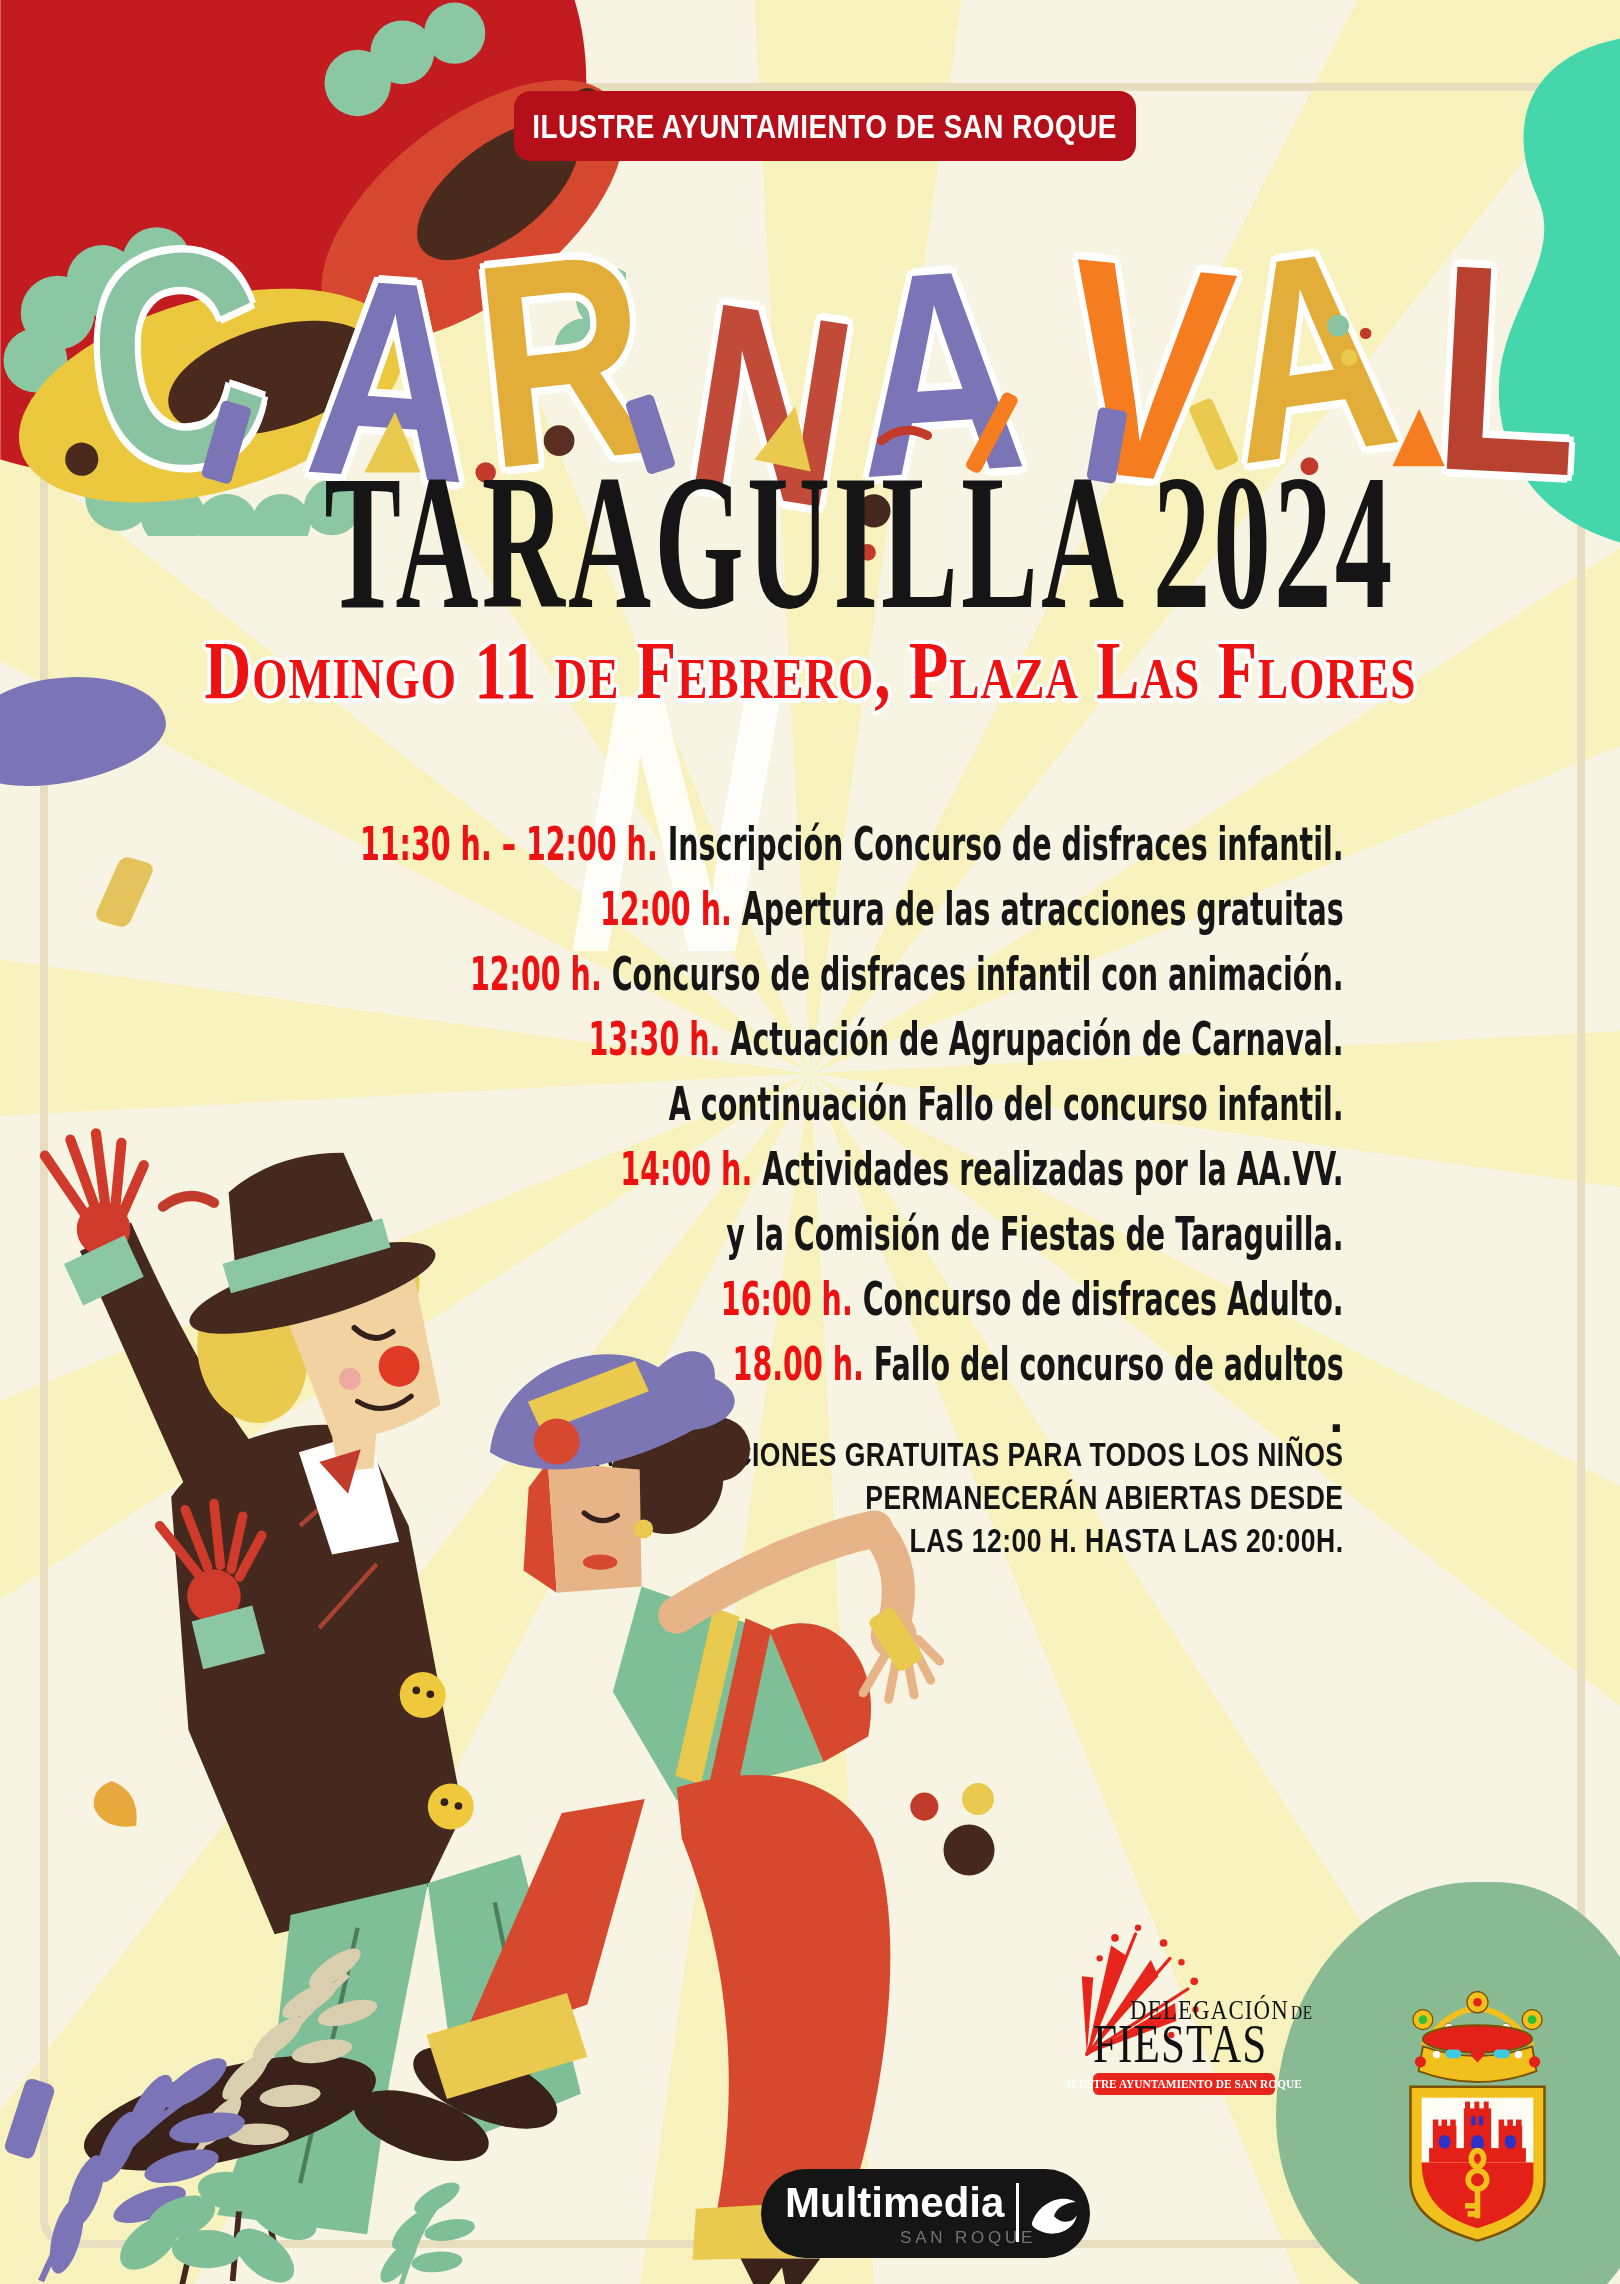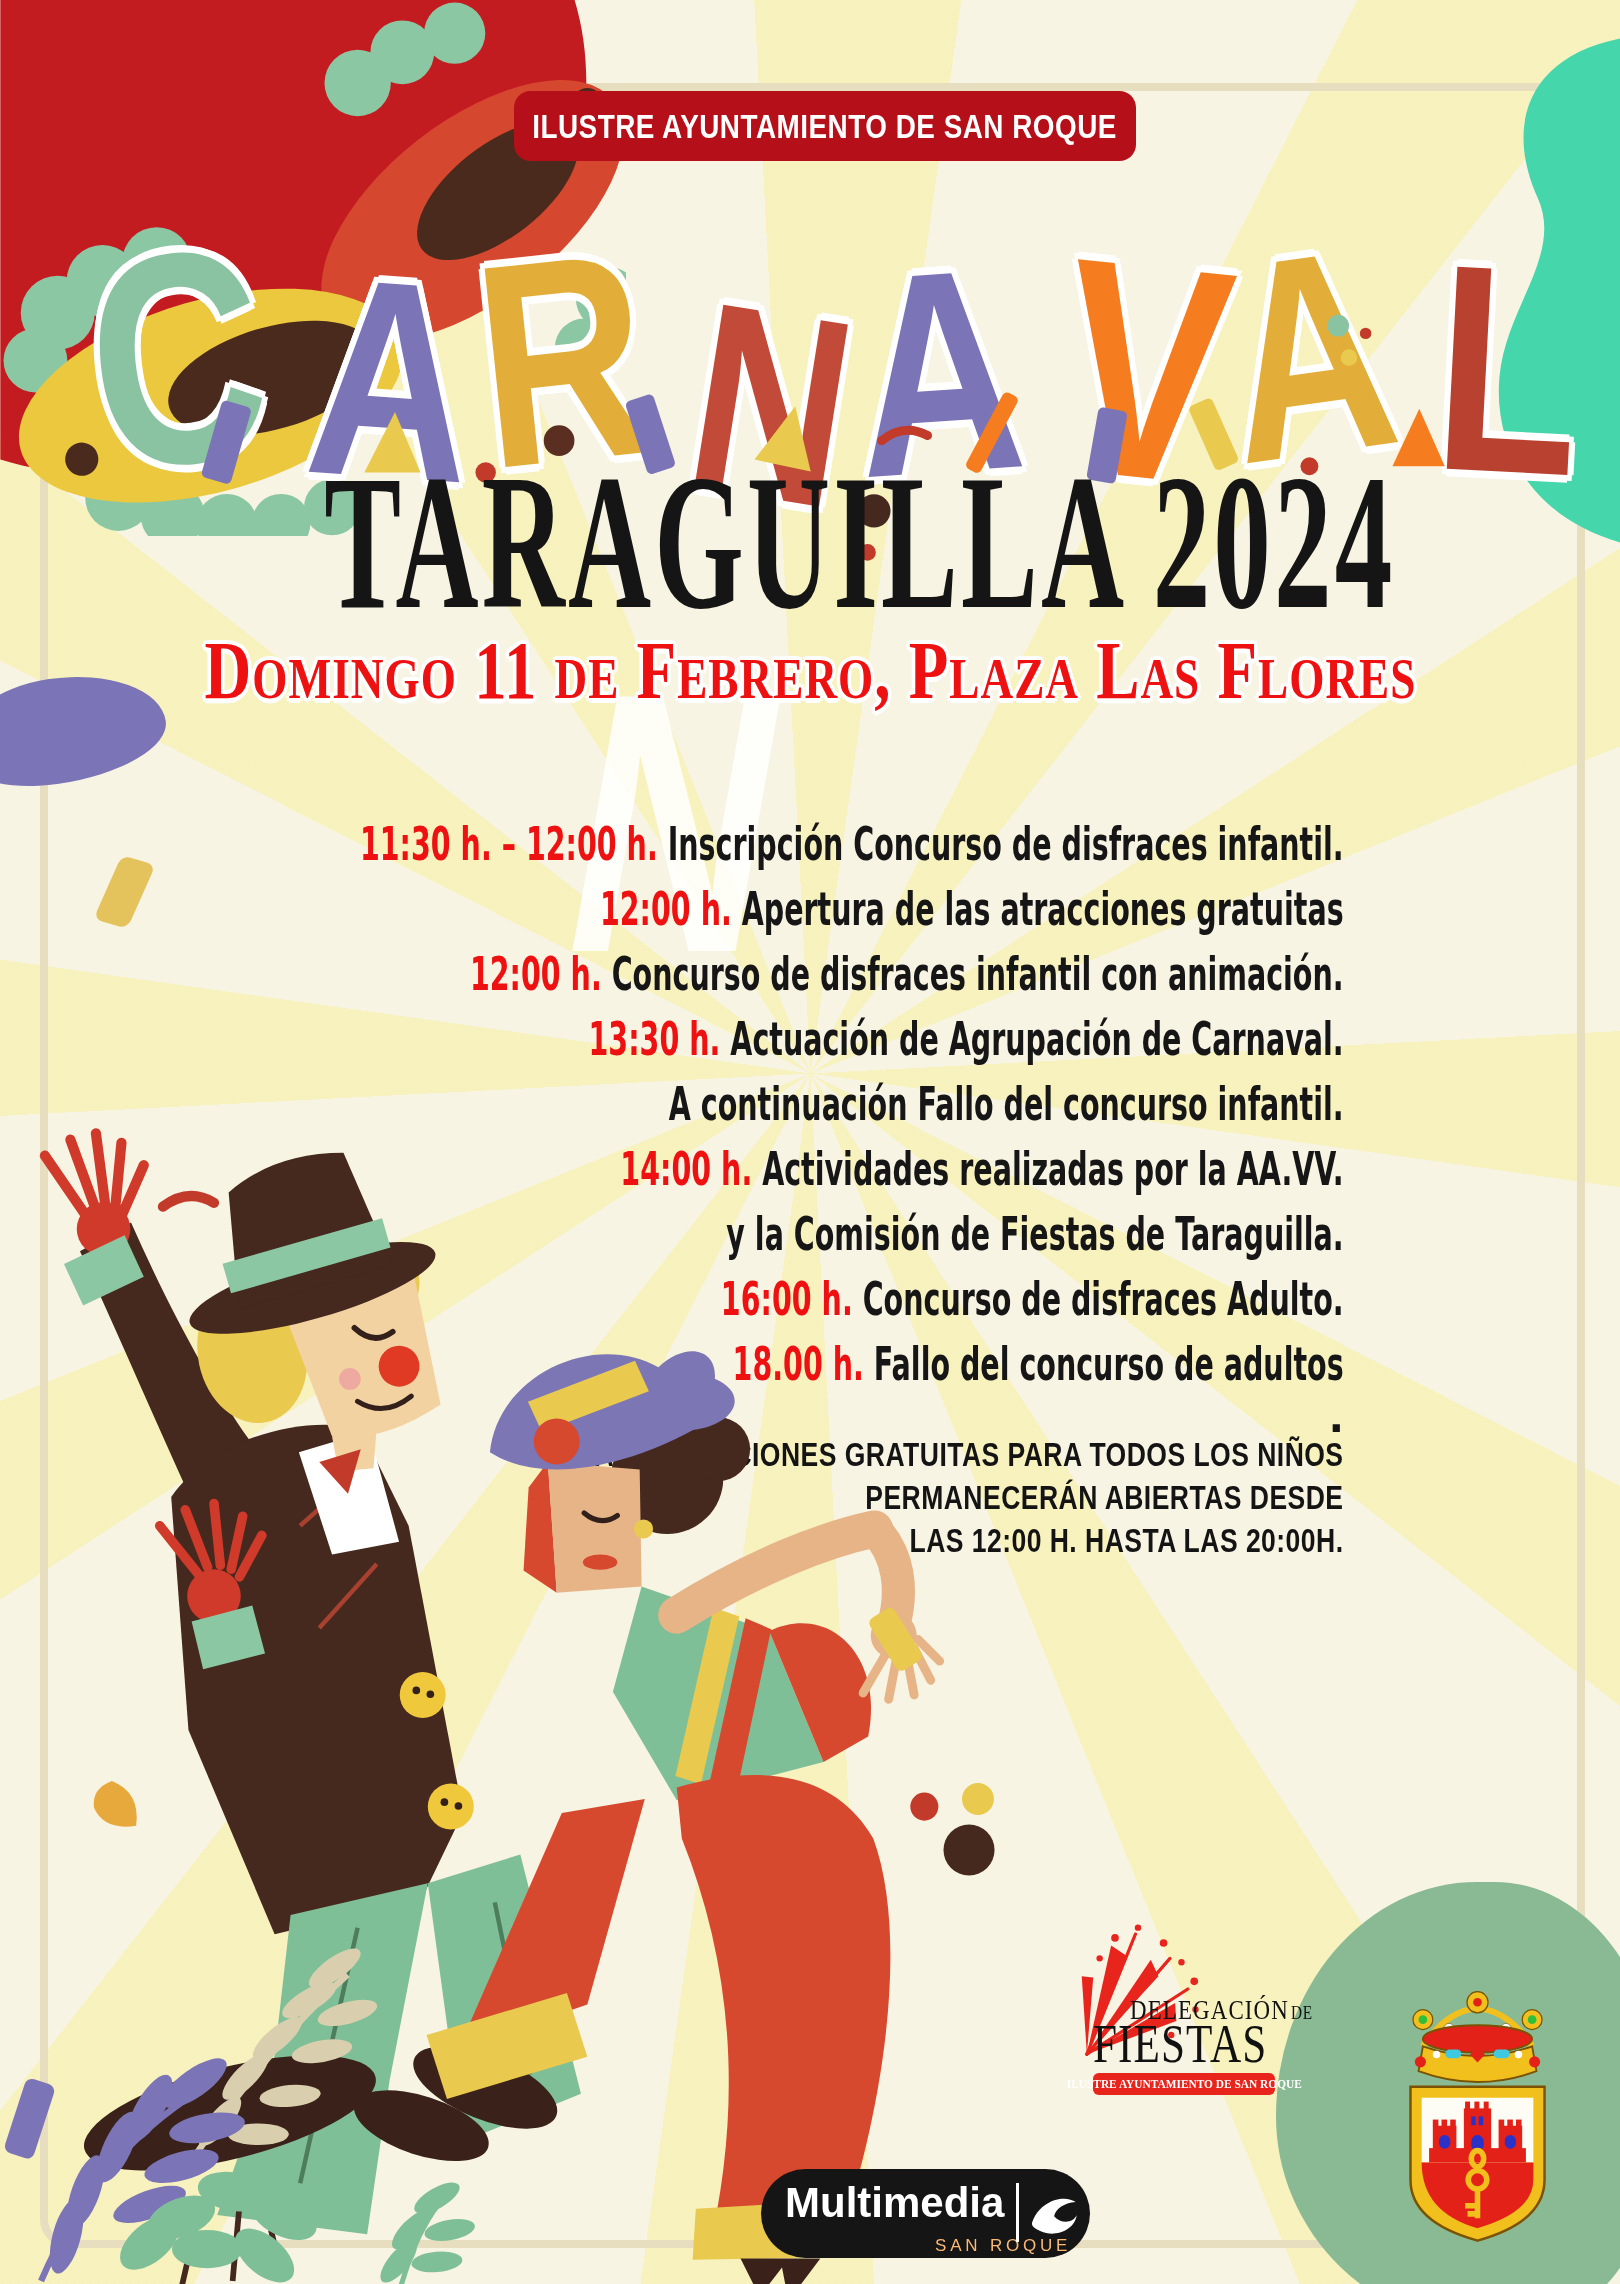--- a/index.html
+++ b/index.html
@@ -54,21 +54,21 @@
   .blob-purple{position:absolute;left:-45px;top:678px;width:211px;height:105px;background:#7b74b7;
                border-radius:48% 52% 55% 45%/60% 55% 45% 40%;transform:rotate(-8deg);}
   .confetti-y{position:absolute;left:107px;top:857px;width:35px;height:70px;background:#e5c35c;
               border-radius:9px;transform:rotate(24deg) skewY(-8deg);}
   .blob-green{position:absolute;right:-38px;bottom:-45px;width:383px;height:447px;background:#8aba94;
               border-radius:55% 45% 40% 60%/55% 50% 45% 50%;}
   
   .mlogo{position:absolute;left:761px;top:2169px;width:329px;height:89px;background:#151515;
          border-radius:45px;}
   .mname{position:absolute;left:24px;top:10.2px;font-size:42px;font-weight:bold;color:#fff;}
-  .msub{position:absolute;left:139px;top:67px;font-size:17px;letter-spacing:3.8px;color:#fdba74;margin-left:35px;}
+  .msub{position:absolute;left:139px;top:59px;font-size:17px;letter-spacing:3.8px;color:#737373;}
   .mdiv{position:absolute;left:255px;top:14px;width:2.6px;height:59px;background:#fff;}
   .flogo{position:absolute;left:1074px;top:1920px;width:319px;height:179px;font-family:Liberation Serif, serif;}
   .f-top{position:absolute;left:56px;top:75px;color:#111;white-space:nowrap;
          transform:scaleX(0.85);transform-origin:0 0;}
   .f-top .big{font-size:27px;letter-spacing:1.3px;}
   .f-top .small{font-size:18px;letter-spacing:0.6px;}
   .f-main{position:absolute;left:19px;top:93px;font-size:54px;font-weight:500;letter-spacing:1.3px;
           color:#111;transform:scaleX(0.8);transform-origin:0 0;white-space:nowrap;}
   .f-bar{position:absolute;left:19px;top:153px;width:182px;height:22px;background:#e8251d;
          border-radius:5.7px;display:flex;align-items:center;justify-content:center;}

